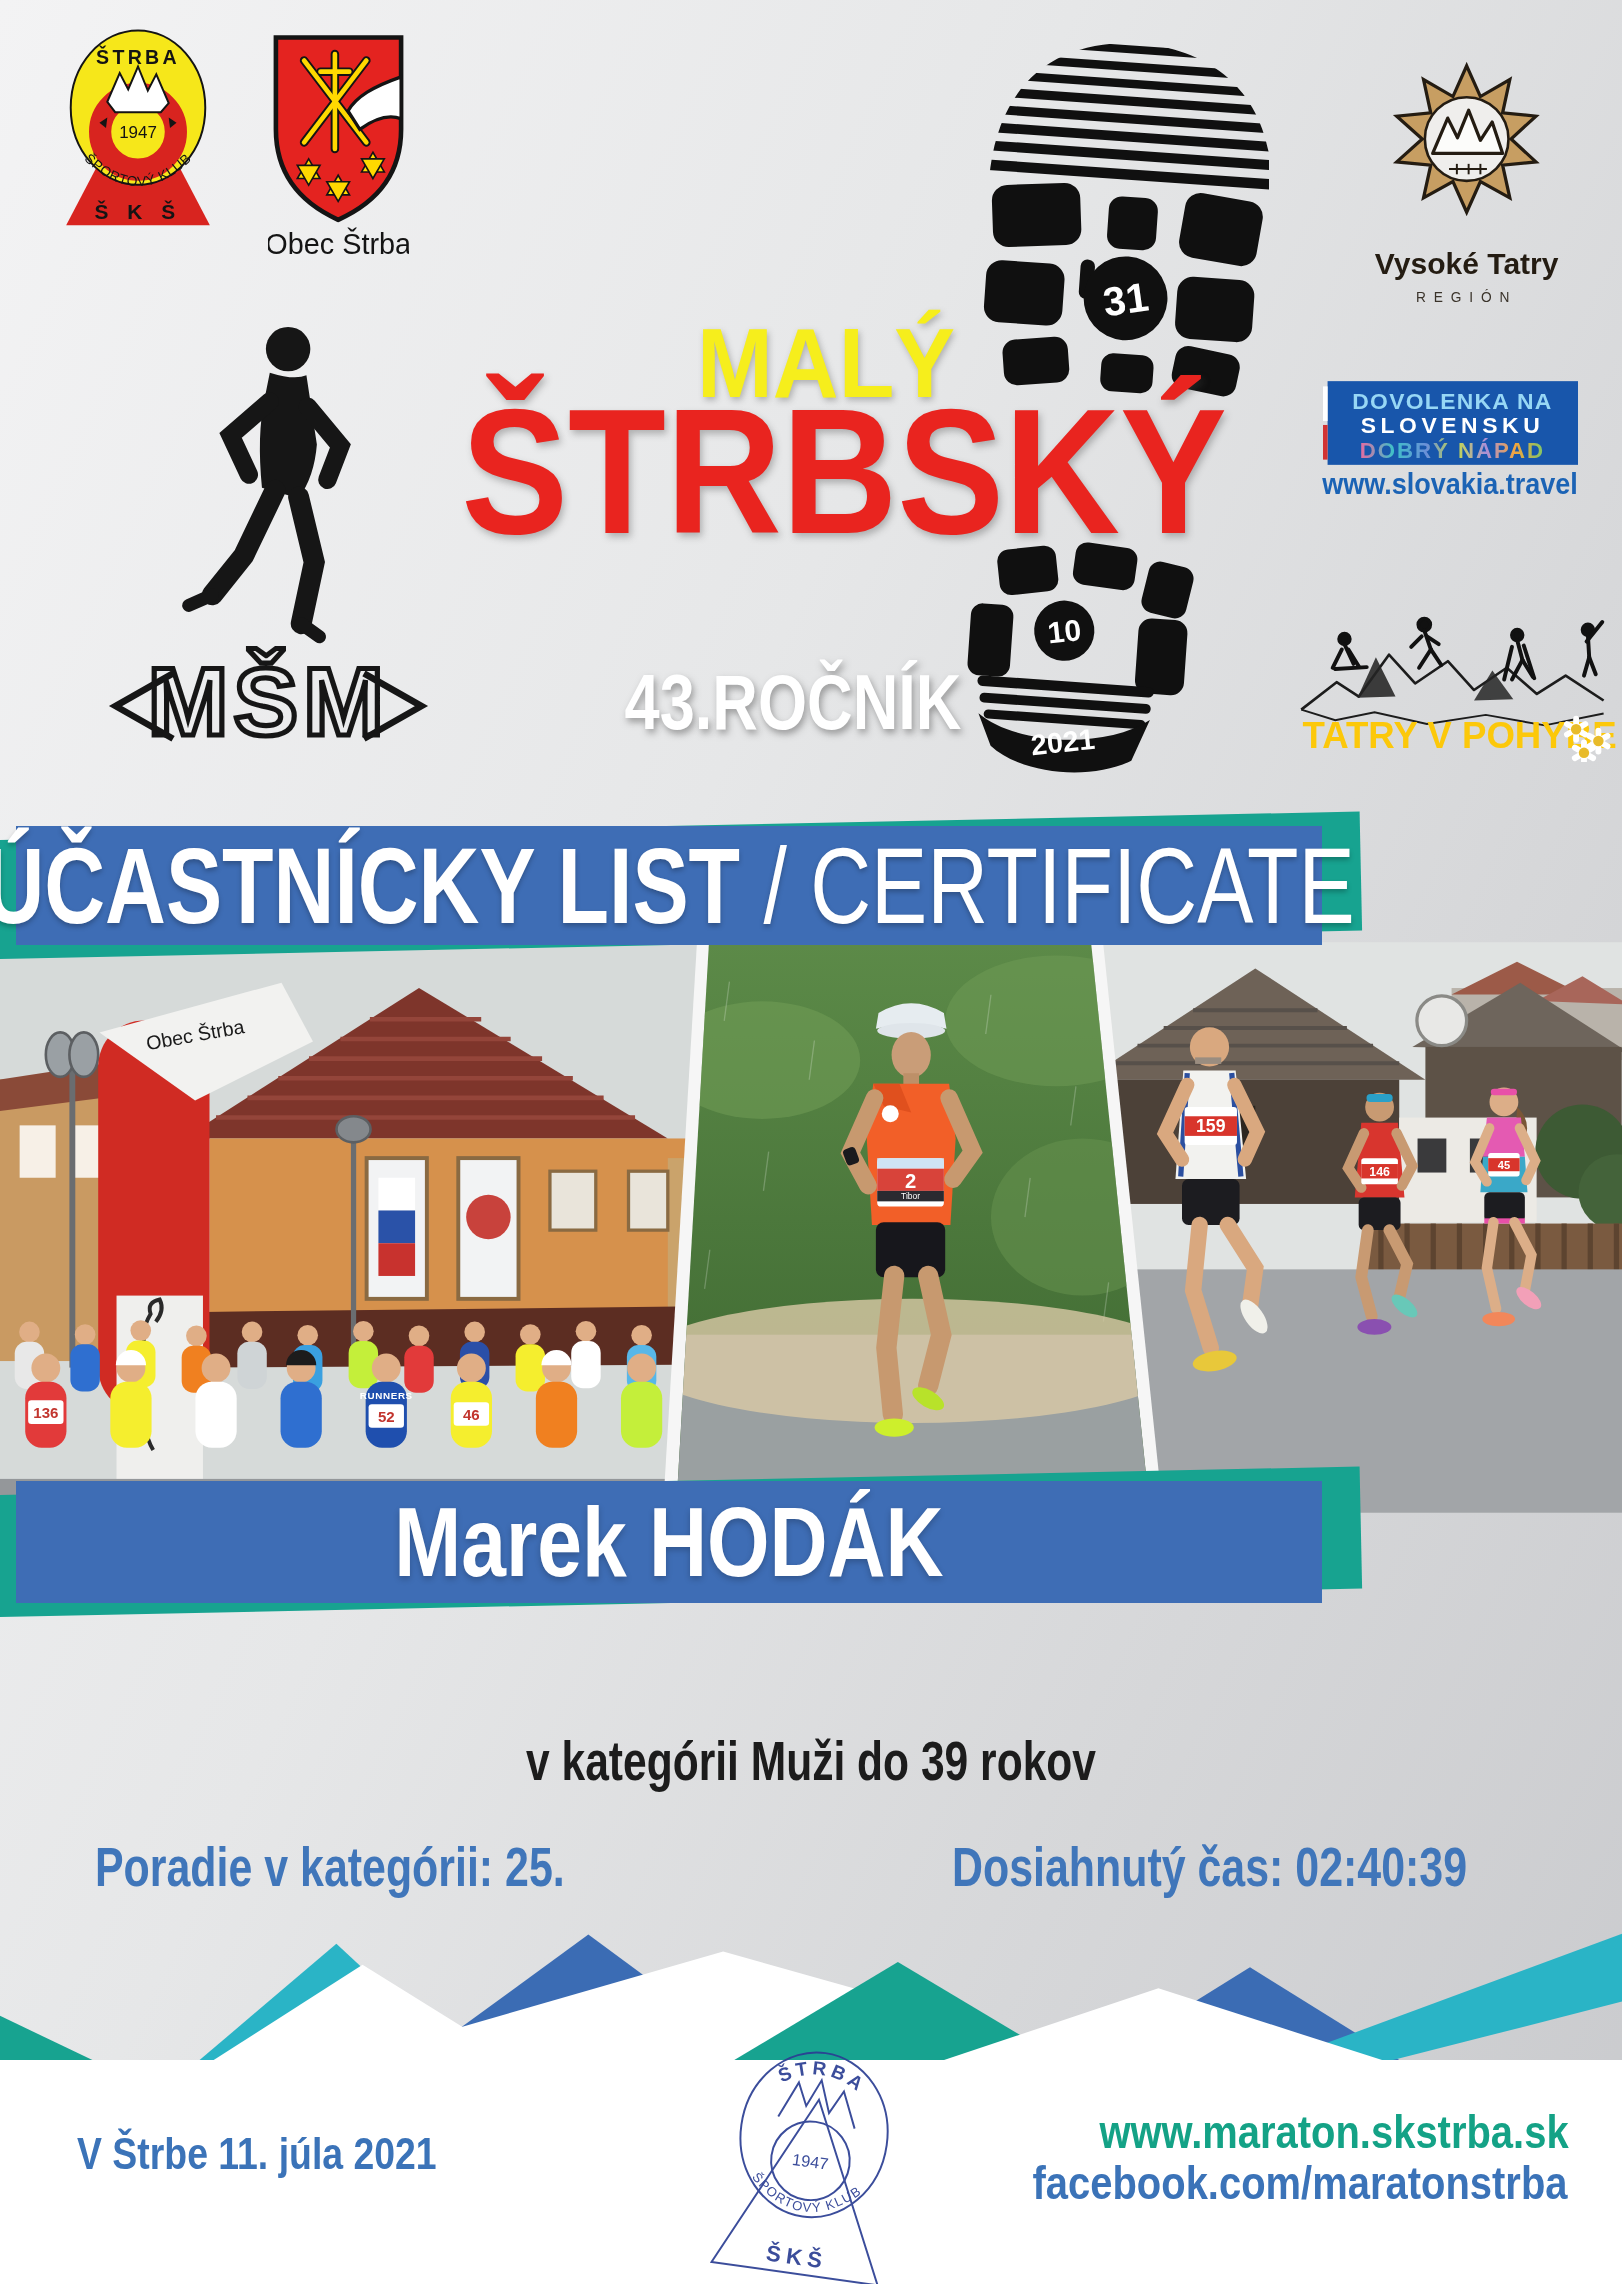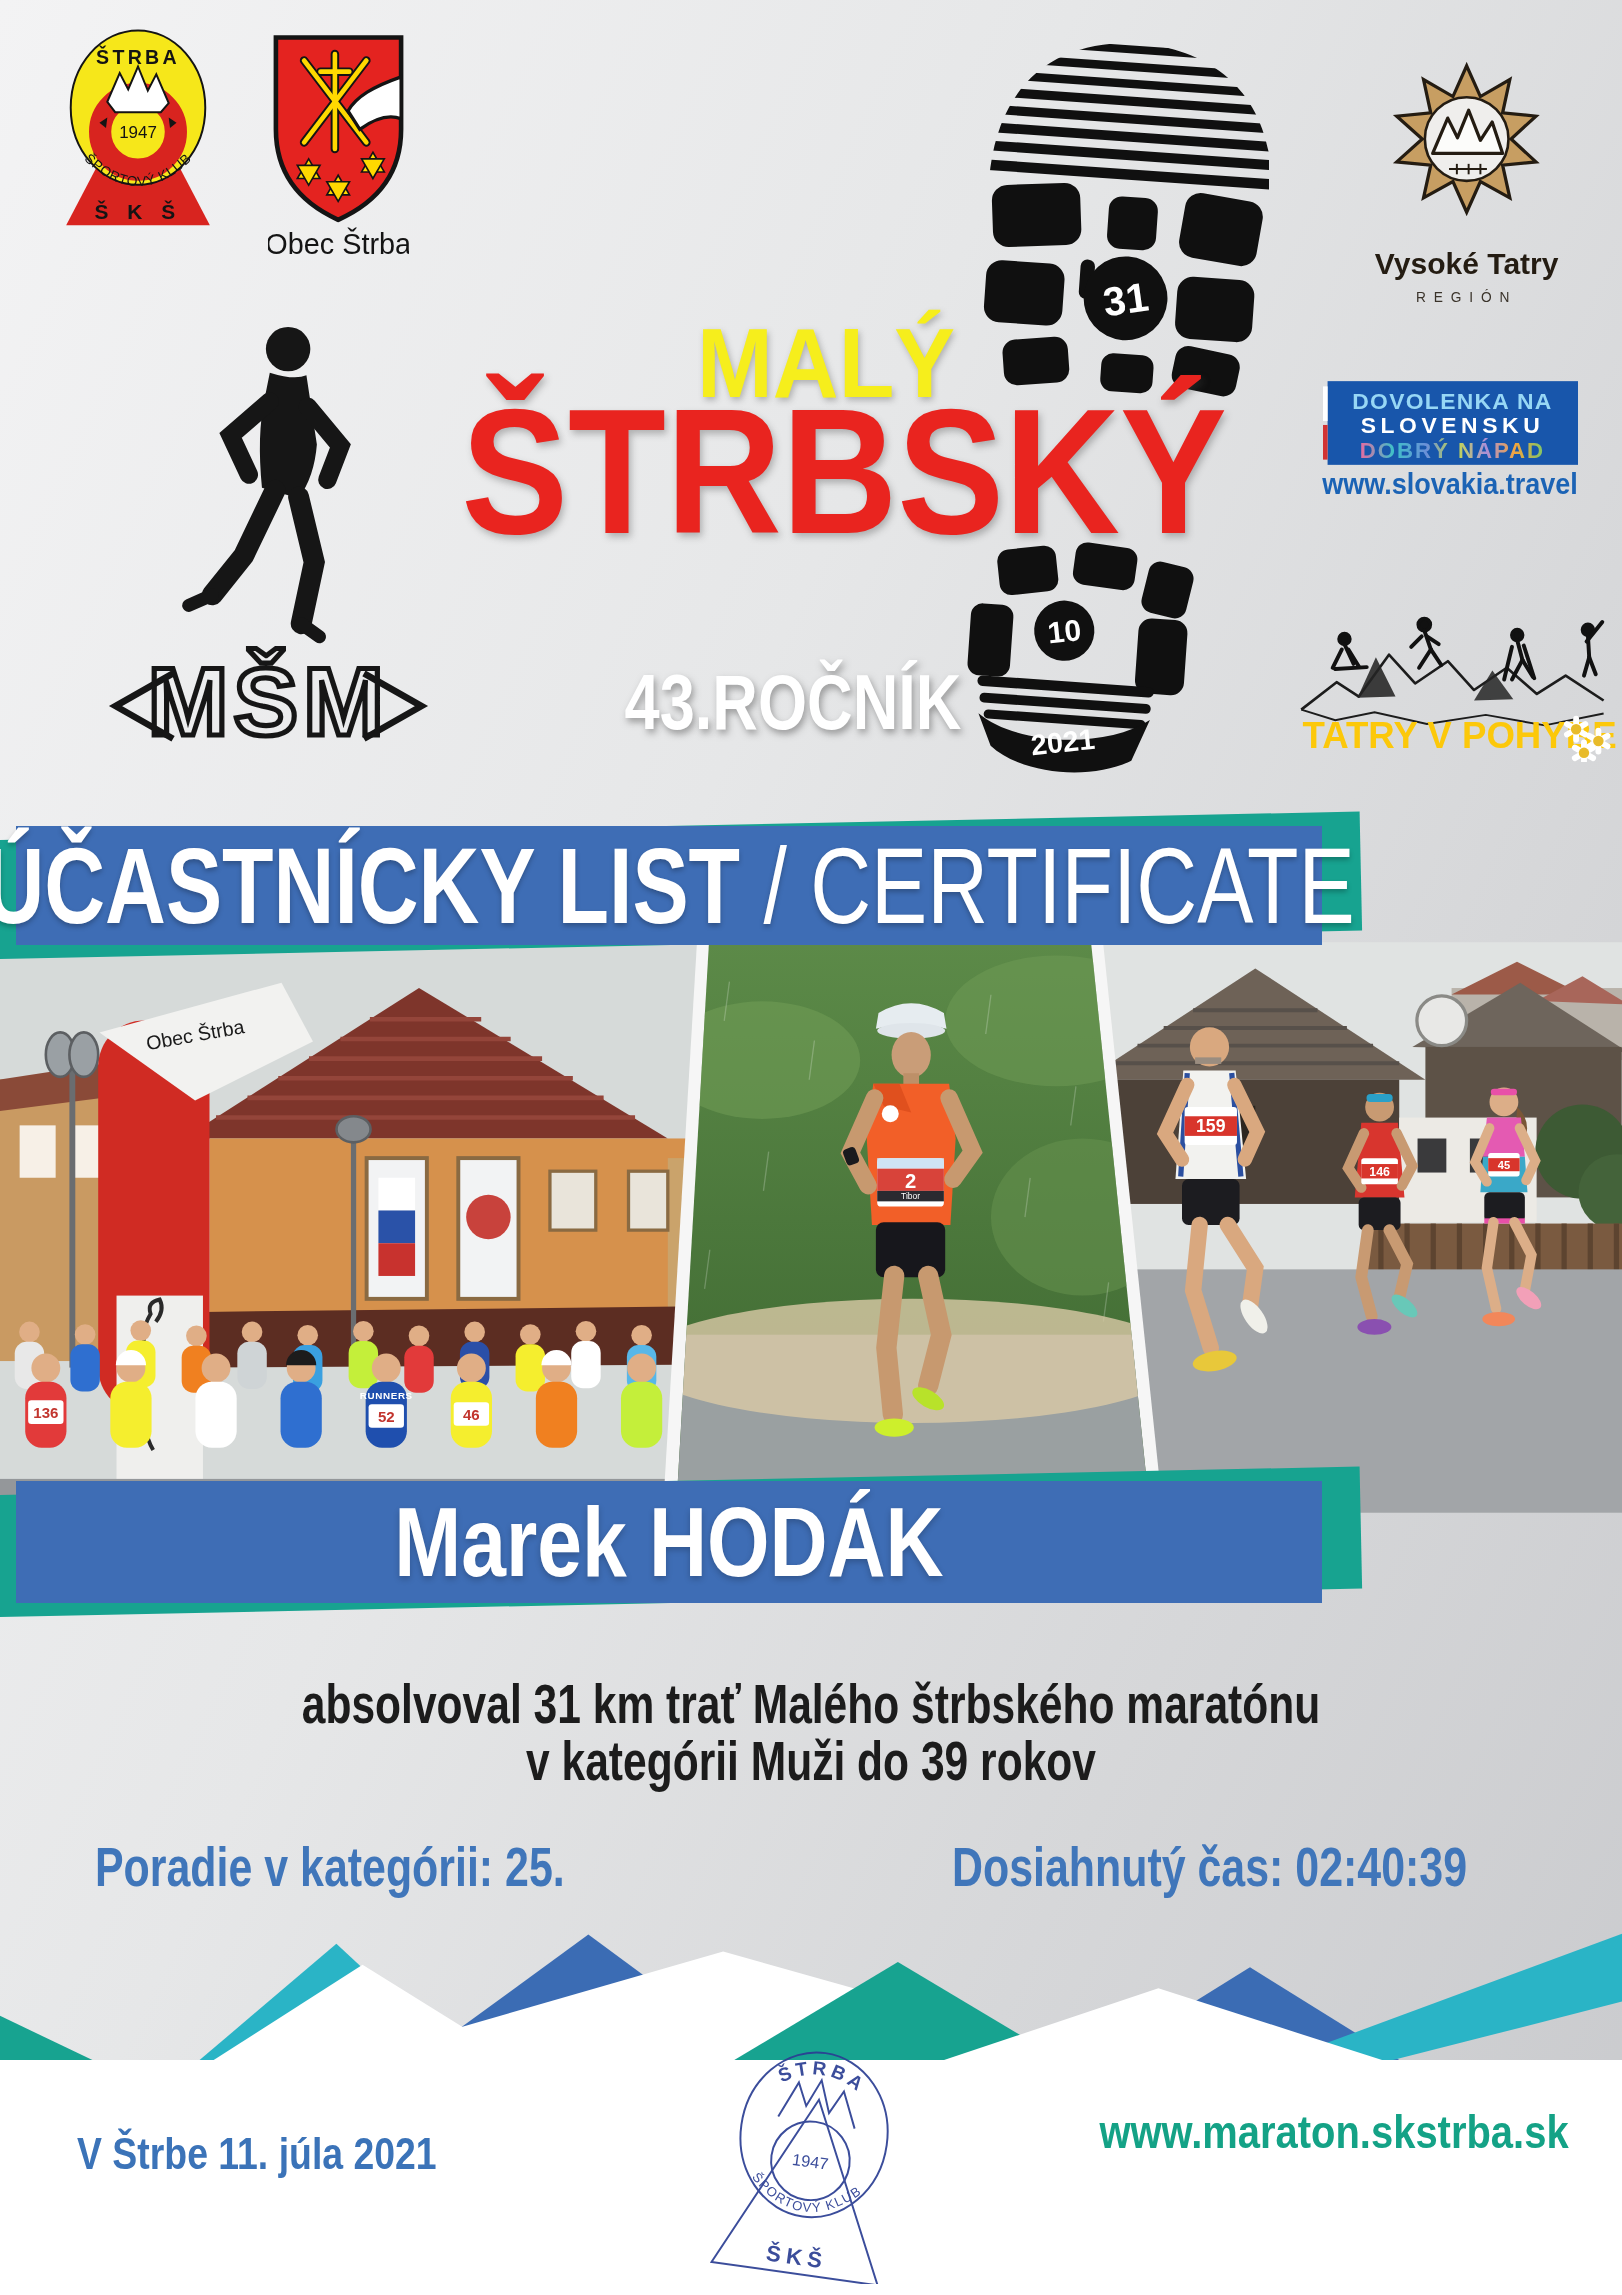--- a/index.html
+++ b/index.html
@@ -557,23 +557,20 @@
 
   <div class="band" style="top:1481px;height:122px">
     <div class="teal"></div>
     <div class="blue">
       <div class="b2txt">
         <span class="cx" style="transform:scaleX(.82)">Marek HODÁK</span>
       </div>
     </div>
   </div>
 
-  <div class="word bodytxt" style="left:811px;top:1676px;font-size:56px;">
-    <span class="cx" style="transform:scaleX(.76)">absolvoval 31 km trať Malého štrbského maratónu</span>
-  </div>
   <div class="word bodytxt" style="left:811px;top:1733px;font-size:56px;">
     <span class="cx" style="transform:scaleX(.76)">v kategórii Muži do 39 rokov</span>
   </div>
 
   <div class="wordL restxt" style="left:95px;top:1824px;font-size:55px;">
     <span class="cxl" style="transform:scaleX(.78)"><span>Poradie v kategórii:</span><span>&nbsp;25.</span></span>
   </div>
   <div class="wordL restxt" style="left:952px;top:1824px;font-size:55px;">
     <span class="cxl" style="transform:scaleX(.78)"><span>Dosiahnutý čas:</span><span>&nbsp;02:40:39</span></span>
   </div>
@@ -613,15 +610,18 @@
       </g>
     </g>
   </svg>
 
   <div class="wordL foot-blue" style="left:77px;top:2132px;font-size:44px;text-align:right;">
     <span class="cxl" style="transform:scaleX(.85)">V Štrbe 11. júla 2021</span>
   </div>
   <div class="word foot-teal" style="left:1334px;top:2108px;font-size:47px;">
     <span class="cx" style="transform:scaleX(.85)">www.maraton.skstrba.sk</span>
   </div>
+  <div class="word foot-blue" style="left:1300px;top:2159px;font-size:47px;">
+    <span class="cx" style="transform:scaleX(.85)">facebook.com/maratonstrba</span>
+  </div>
 
 </div>
 
 
 </body></html>

